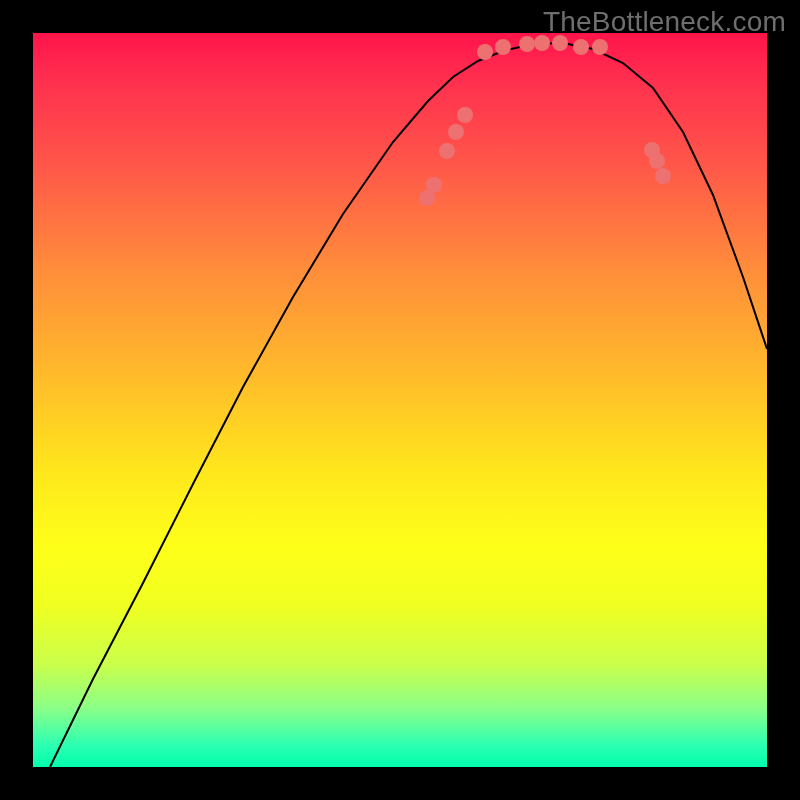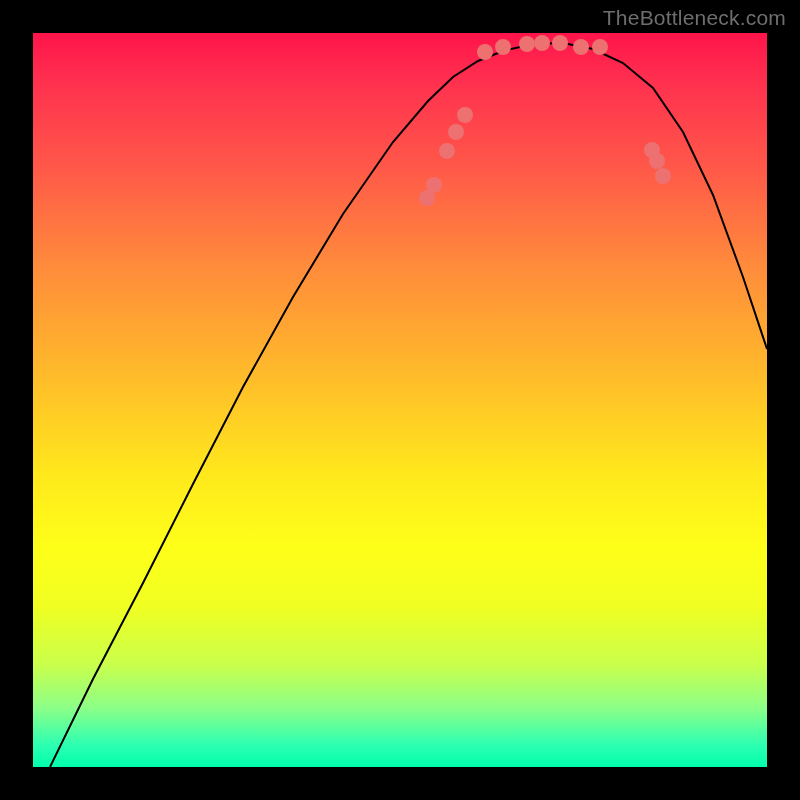--- a/index.html
+++ b/index.html
@@ -30,21 +30,21 @@
       #8bff88 92%,
       #2dffb2 97%,
       #00ffad 100%
     );
   }
   .watermark {
     position: absolute;
     top: 6px;
     right: 14px;
     color: #6e6e6e;
-    font-size: 21px;
+    font-size: 28px;
     font-weight: 500;
     letter-spacing: 0.2px;
   }
   svg.plot {
     position: absolute;
     left: 33px;
     top: 33px;
     width: 734px;
     height: 734px;
     overflow: visible;

